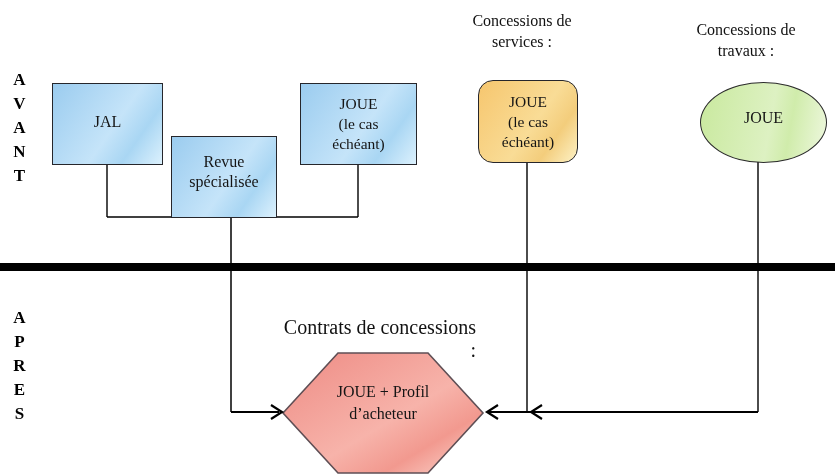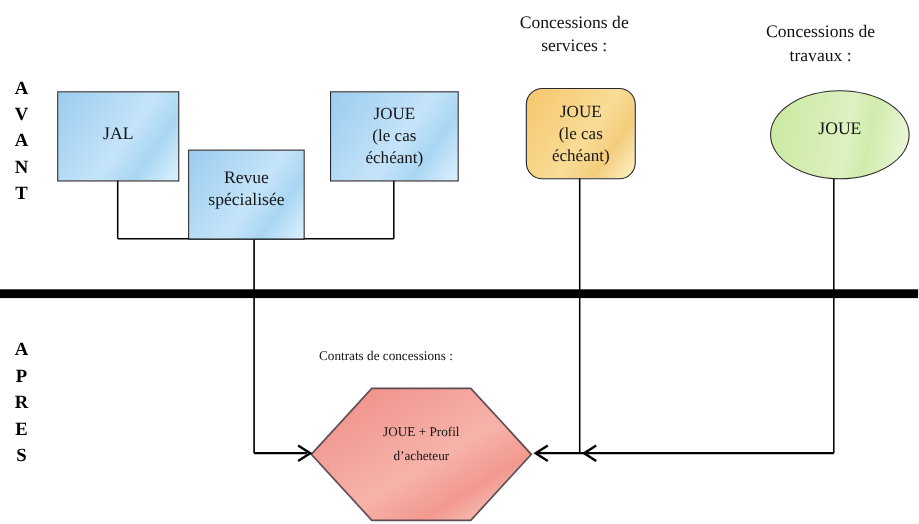--- a/index.html
+++ b/index.html
@@ -67,30 +67,30 @@
     font-size: 17px;
     letter-spacing: 5px;
     z-index: 2;
     color: #000;
   }
   .side-avant { top: 70px; }
   .side-apres { top: 308px; }
 
   .apres-title {
     position: absolute;
-    left: 290px; top: 316px; width: 200px;
-    text-align: left;
-    font-size: 12px;
+    left: 276px; top: 316px; width: 200px;
+    text-align: right;
+    font-size: 20px;
     z-index: 2;
   }
   .hex-text {
     position: absolute;
     left: 303px; top: 381px; width: 160px;
     text-align: center;
-    font-size: 12px;
+    font-size: 16px;
     line-height: 22px;
     white-space: pre-line;
     z-index: 2;
     color: #151515;
   }
 </style>
 </head>
 <body>
 
 <div class="canvas">

